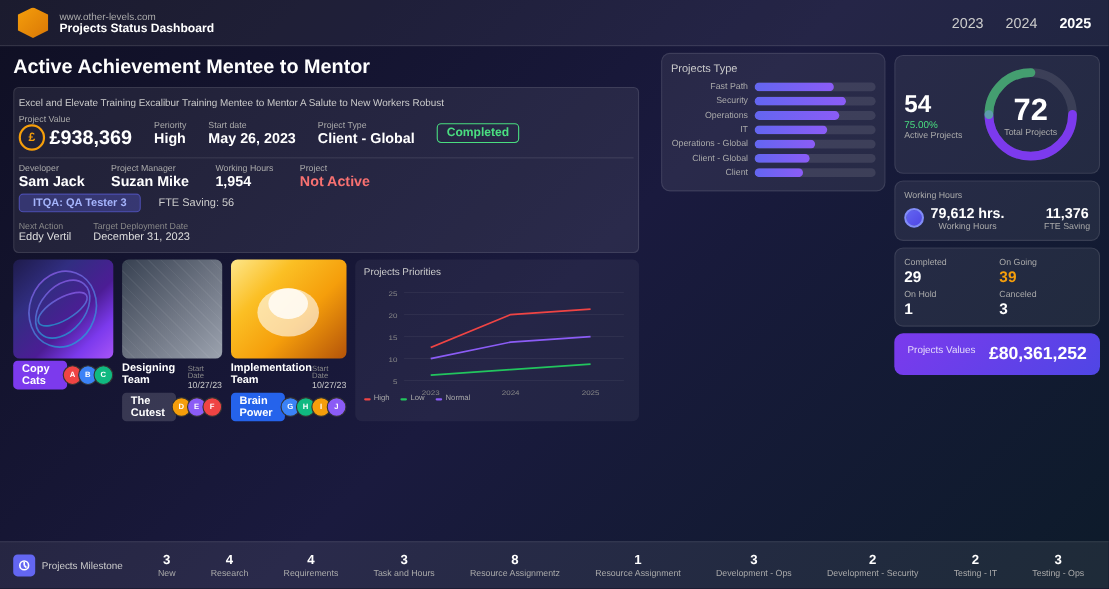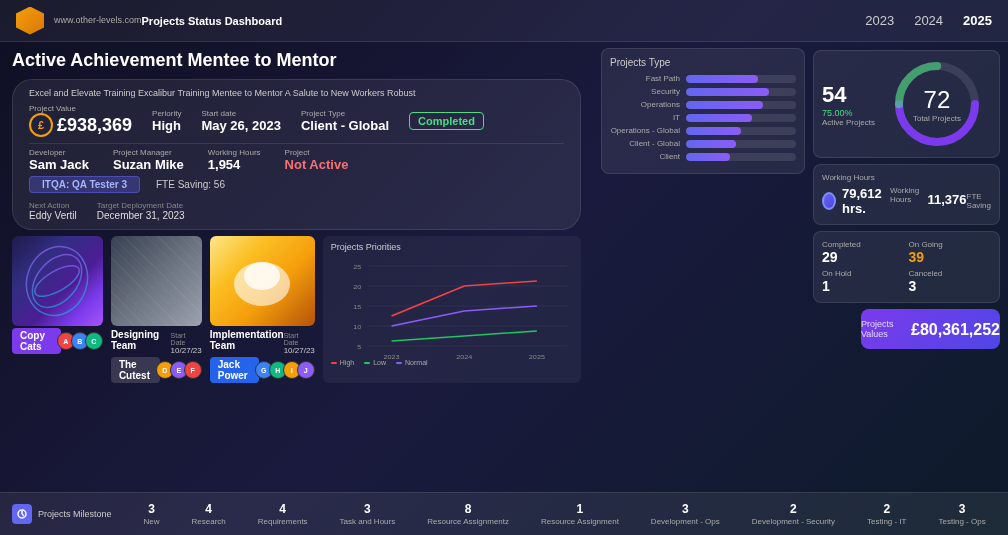--- a/index.html
+++ b/index.html
@@ -34,21 +34,21 @@
       display: flex;
       align-items: center;
       gap: 10px;
     }
     .logo-icon {
       width: 28px;
       height: 28px;
       background: linear-gradient(135deg, #f59e0b, #d97706);
       clip-path: polygon(50% 0%, 100% 25%, 100% 75%, 50% 100%, 0% 75%, 0% 25%);
     }
-    .header-title-group { display: flex; flex-direction: row; justify-content: center; }
+    .header-title-group { display: flex; flex-direction: column; justify-content: center; }
     .header-url { font-size: 9px; color: #aaa; }
     .header-title { font-size: 11px; font-weight: 600; color: #fff; }
     .header-years { display: flex; gap: 20px; font-size: 13px; color: #ccc; }
     .header-year.active { color: #fff; font-weight: 700; }
 
     
     .main-content {
       display: flex;
       flex: 1;
       overflow: hidden;
@@ -66,22 +66,22 @@
     .page-title {
       font-size: 18px;
       font-weight: 700;
       color: #fff;
       margin-bottom: 2px;
     }
 
     
     .project-card {
       background: rgba(255,255,255,0.07);
-      border-radius: 20px;
-      padding: 8px 16px;
+      border-radius: 5px;
+      padding: 8px 4px;
       border: 1px solid rgba(255,255,255,0.1);
     }
     .project-subtitle {
       font-size: 9px;
       color: #ccc;
       margin-bottom: 6px;
     }
     .project-stats-row {
       display: flex;
       align-items: center;
@@ -310,33 +310,33 @@
       margin: 0 auto;
     }
     .total-projects-text {
       position: absolute;
       inset: 0;
       display: flex;
       flex-direction: column;
       align-items: center;
       justify-content: center;
     }
-    .total-num { font-size: 24px; font-weight: 400; color: #fff; }
+    .total-num { font-size: 28px; font-weight: 700; color: #fff; }
     .total-lbl { font-size: 8px; color: #aaa; text-align: center; }
 
     
     .wh-card {
       background: rgba(255,255,255,0.07);
       border-radius: 8px;
       padding: 8px;
       border: 1px solid rgba(255,255,255,0.1);
     }
     .wh-title { font-size: 8px; color: #aaa; margin-bottom: 4px; }
     .wh-row { display: flex; justify-content: space-between; align-items: center; }
-    .wh-item { display: flex; flex-direction: row; }
+    .wh-item { display: flex; flex-direction: column; text-align: center; }
     .wh-val { font-size: 13px; font-weight: 700; color: #fff; }
     .wh-lbl { font-size: 8px; color: #aaa; }
     .globe-icon {
       width: 18px;
       height: 18px;
       border-radius: 50%;
       background: linear-gradient(135deg, #6366f1, #4f46e5);
       border: 2px solid #818cf8;
     }
 
@@ -354,25 +354,24 @@
     }
     .stat-cell { display: flex; flex-direction: column; }
     .stat-cell-label { font-size: 8px; color: #aaa; }
     .stat-cell-value { font-size: 14px; font-weight: 700; color: #fff; }
     .stat-ongoing { color: #f59e0b; }
 
     
     .pv-card {
       background: linear-gradient(135deg, #7c3aed, #4f46e5);
       border-radius: 8px;
-      padding: 10px 0;
-      display: flex;
-      align-items: flex-end;
+      padding: 10px 12px;
+      display: flex;
+      align-items: flex-start;
       justify-content: space-between;
-      margin-left: 48px;
     }
     .pv-label { font-size: 9px; color: rgba(255,255,255,0.8); }
     .pv-value { font-size: 16px; font-weight: 800; color: #fff; }
 
     
     .milestone-bar {
       background: rgba(255,255,255,0.07);
       border-top: 1px solid rgba(255,255,255,0.1);
       padding: 6px 12px;
       display: flex;
@@ -561,21 +560,21 @@
               </div>
             </div>
             <div class="img-card-info">
               <span class="img-card-team">Implementation Team</span>
               <div>
                 <div style="font-size:7px;color:#888;">Start Date</div>
                 <div style="font-size:8px;color:#ccc;">10/27/23</div>
               </div>
             </div>
             <div class="img-card-footer">
-              <span class="team-name-badge badge-blue">Jack Power</span>
+              <span class="team-name-badge badge-blue">Brain Power</span>
               <div class="avatar-group">
                 <div class="avatar-circle av2">G</div>
                 <div class="avatar-circle av3">H</div>
                 <div class="avatar-circle av4">I</div>
                 <div class="avatar-circle av5">J</div>
               </div>
             </div>
           </div>
 
         </div>

